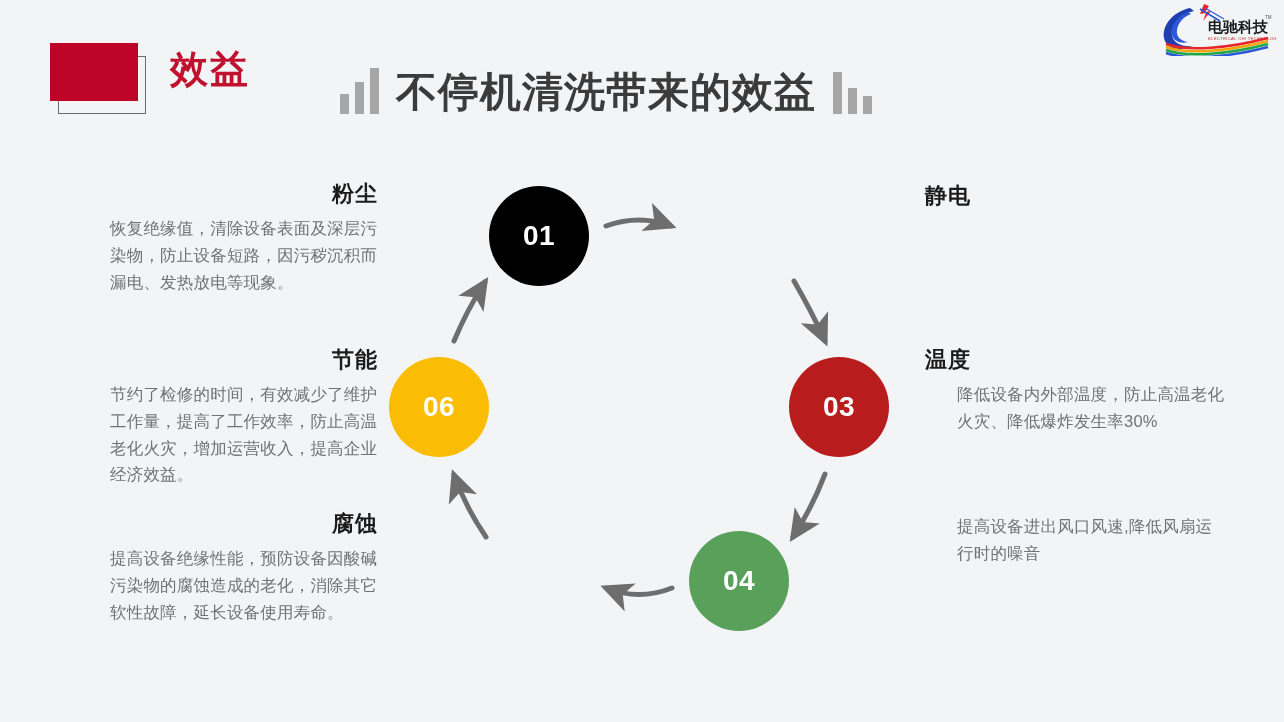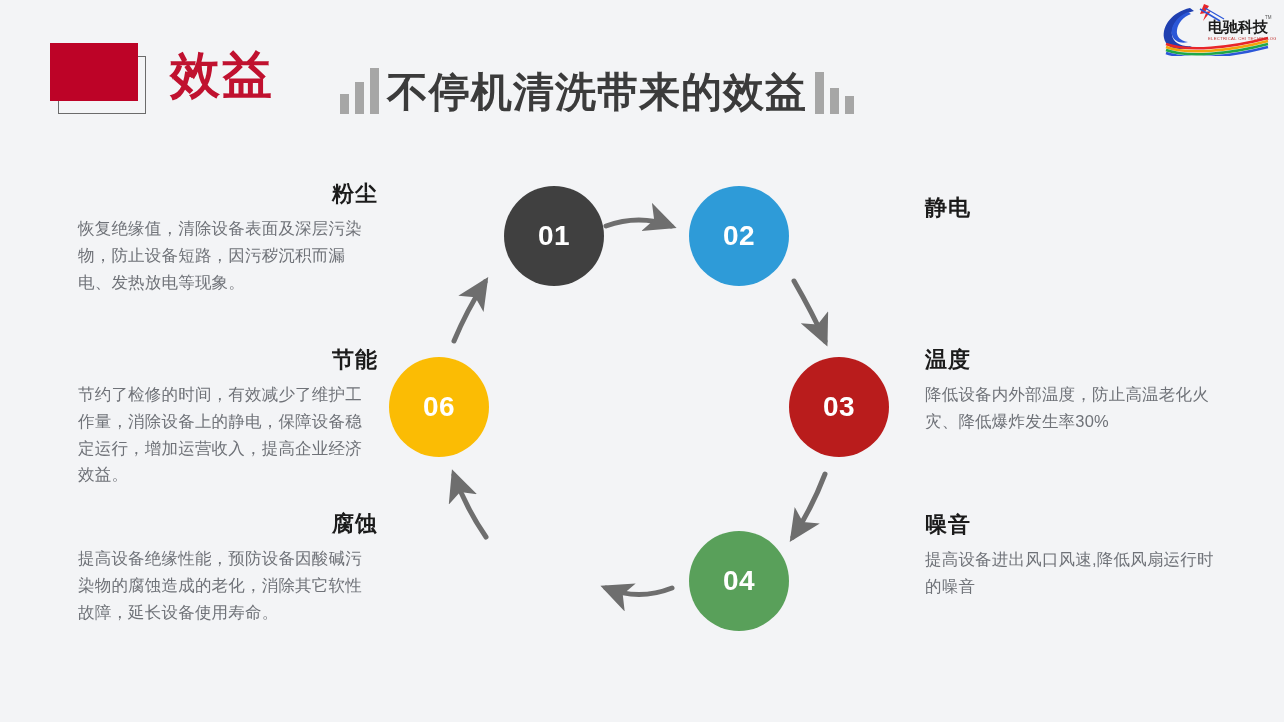--- a/index.html
+++ b/index.html
@@ -25,33 +25,33 @@
   }
   .hdr-badge-fill {
     position: absolute;
     left: 50px; top: 43px;
     width: 88px; height: 58px;
     background: #bd0327;
   }
   .hdr-section-label {
     position: absolute;
     left: 170px; top: 50px;
-    font-size: 50px;
+    font-size: 38px;
     font-weight: 700;
     color: #c0112f;
     letter-spacing: 2px;
     line-height: 1;
   }
 
   .hdr-title-wrap {
     position: absolute;
     left: 340px; top: 68px;
     display: flex;
     align-items: flex-end;
-    gap: 8px;
+    gap: 17px;
   }
   .bars { display: flex; align-items: flex-end; gap: 6px; height: 46px; }
   .bars span { display: block; width: 9px; background: #a6a6a6; }
   .bars-left span:nth-child(1) { height: 20px; }
   .bars-left span:nth-child(2) { height: 32px; }
   .bars-left span:nth-child(3) { height: 46px; }
   .bars-right span:nth-child(1) { height: 42px; }
   .bars-right span:nth-child(2) { height: 26px; }
   .bars-right span:nth-child(3) { height: 18px; }
   .hdr-title {
@@ -78,46 +78,47 @@
     color: #1b1b1b;
     line-height: 1.1;
     margin-bottom: 9px;
     letter-spacing: 1px;
   }
   .block-body {
     font-size: 16.5px;
     color: #6f7278;
     line-height: 1.62;
     letter-spacing: 0.2px;
+    margin-left: 32px;
   }
   .block.left { left: 78px; text-align: left; }
   .block.left .block-title { text-align: right; }
   .block.right { left: 925px; text-align: left; }
 
   .b-dust    { top: 182px; }
   .b-energy  { top: 348px; }
   .b-corr    { top: 512px; }
-  .b-static  { top: 196px; }
+  .b-static  { top: 184px; }
   .b-temp    { top: 348px; }
   .b-noise   { top: 513px; }
 
   
   #cycle { position: absolute; left: 370px; top: 160px; width: 540px; height: 520px; }
   .node {
     position: absolute;
     border-radius: 50%;
     display: flex;
     align-items: center;
     justify-content: center;
     color: #ffffff;
     font-size: 28px;
     font-weight: 700;
     letter-spacing: 0.5px;
   }
-  .n1 { left: 134px; top: 26px;  width: 100px; height: 100px; background: #404040; }
+  .n1 { left: 119px; top: 26px;  width: 100px; height: 100px; background: #000000; }
   .n2 { left: 319px; top: 26px;  width: 100px; height: 100px; background: #2e9bd8; }
   .n3 { left: 419px; top: 197px; width: 100px; height: 100px; background: #b91c1c; }
   .n4 { left: 319px; top: 371px; width: 100px; height: 100px; background: #59a05a; }
   .n5 { left: 119px; top: 371px; width: 100px; height: 100px; background: #9cc355; }
   .n6 { left: 19px;  top: 197px; width: 100px; height: 100px; background: #fbbc04; }
   #arrows { position: absolute; left: 0; top: 0; width: 540px; height: 520px; }
 </style>
 </head>
 <body>
 
@@ -156,57 +157,55 @@
     <text x="113" y="17" font-family="Liberation Sans, sans-serif" font-size="4.5" fill="#555">TM</text>
   </svg>
 
   <div class="block left b-dust">
     <div class="block-title">粉尘</div>
     <div class="block-body">恢复绝缘值，清除设备表面及深层污染物，防止设备短路，因污秽沉积而漏电、发热放电等现象。</div>
   </div>
 
   <div class="block left b-energy">
     <div class="block-title">节能</div>
-    <div class="block-body">节约了检修的时间，有效减少了维护工作量，消除设备上的静电，保障设备稳定运行，增加运营收入，提高企业经济效益。</div>
+    <div class="block-body">节约了检修的时间，有效减少了维护工作量，提高了工作效率，防止高温老化火灾，增加运营收入，提高企业经济效益。</div>
   </div>
 
   <div class="block left b-corr">
     <div class="block-title">腐蚀</div>
     <div class="block-body">提高设备绝缘性能，预防设备因酸碱污染物的腐蚀造成的老化，消除其它软性故障，延长设备使用寿命。</div>
   </div>
 
   <div class="block right b-static">
     <div class="block-title">静电</div>
   </div>
 
   <div class="block right b-temp">
     <div class="block-title">温度</div>
     <div class="block-body">降低设备内外部温度，防止高温老化火灾、降低爆炸发生率30%</div>
   </div>
 
   <div class="block right b-noise">
-    <div class="block-title">噪音</div>
     <div class="block-body">提高设备进出风口风速,降低风扇运行时的噪音</div>
   </div>
 
   <div id="cycle">
     <svg id="arrows" viewBox="0 0 540 520">
       <defs>
         <marker id="ah" markerWidth="7" markerHeight="7" refX="5.2" refY="3" orient="auto">
           <path d="M0,0 L6.4,3 L0,6 L1.6,3 Z" fill="#6e6e6e"></path>
         </marker>
       </defs>
       <path d="M236 66 Q269 54 301 66" stroke="#6e6e6e" stroke-width="5" fill="none" stroke-linecap="round" marker-end="url(#ah)"></path>
       <path d="M424 121 Q443 154 455 181" stroke="#6e6e6e" stroke-width="5" fill="none" stroke-linecap="round" marker-end="url(#ah)"></path>
       <path d="M455 314 Q442 348 423 377" stroke="#6e6e6e" stroke-width="5" fill="none" stroke-linecap="round" marker-end="url(#ah)"></path>
       <path d="M302 428 Q269 441 236 428" stroke="#6e6e6e" stroke-width="5" fill="none" stroke-linecap="round" marker-end="url(#ah)"></path>
       <path d="M116 377 Q96 348 84 315" stroke="#6e6e6e" stroke-width="5" fill="none" stroke-linecap="round" marker-end="url(#ah)"></path>
       <path d="M84 181 Q97 150 115 122" stroke="#6e6e6e" stroke-width="5" fill="none" stroke-linecap="round" marker-end="url(#ah)"></path>
     </svg>
 
     <div class="node n1">01</div>
-    <div class="node n2">02</div>
     <div class="node n3">03</div>
     <div class="node n4">04</div>
     <div class="node n6">06</div>
   </div>
 
 </div>
 
 </body></html>

